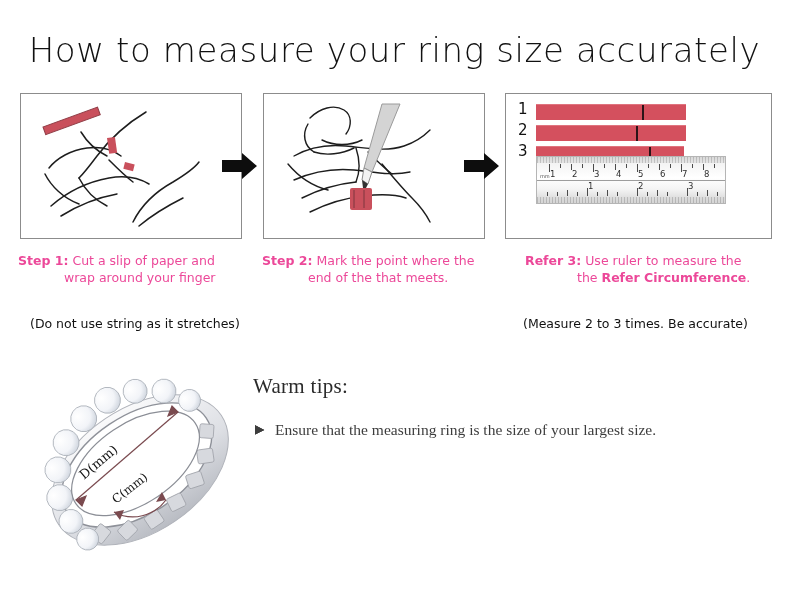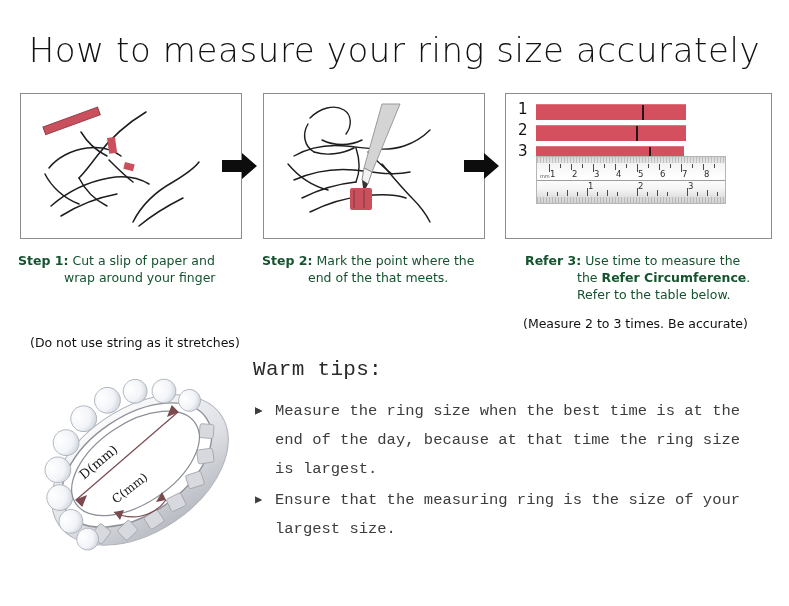--- a/index.html
+++ b/index.html
@@ -62,36 +62,36 @@
   .arrow.a1 { left: 202px; }
   .arrow.a2 { left: 444px; }
   .arrow svg { display: block; }
 
   
   .caption {
     position: absolute;
     font-family: "DejaVu Sans", sans-serif;
     font-size: 12.5px;
     line-height: 17px;
-    color: #14532d;
+    color: #ec4899;
   }
   .caption b { font-weight: 700; }
   .cap1 { top: 252px; left: 18px;  width: 230px; }
   .cap2 { top: 252px; left: 262px; width: 232px; }
   .cap3 { top: 252px; left: 525px; width: 250px; }
   .cap-ind { padding-left: 46px; display: block; }
   .cap-ind2 { padding-left: 52px; display: block; }
 
   .note {
     position: absolute;
     font-family: "DejaVu Sans", sans-serif;
     font-size: 12.5px;
     color: #111;
   }
-  .note1 { top: 316px; left: 30px; margin-top: 19px; }
+  .note1 { top: 316px; left: 30px; }
   .note3 { top: 316px; left: 523px; }
 
   
   .strip-row {
     position: absolute;
     left: 12px;
     height: 16px;
   }
   .strip-num {
     position: absolute;
@@ -193,23 +193,23 @@
     left: 28px;
     top: 352px;
     width: 225px;
     height: 235px;
   }
 
   
   .tips {
     position: absolute;
     left: 253px;
-    top: 358px;
+    top: 374px;
     width: 500px;
-    font-family: Liberation Mono, monospace;
+    font-family: Liberation Serif, serif;
     color: #3b3b3b;
   }
   .tips-title {
     font-size: 21px;
     font-weight: 300;
     color: #2b2b2b;
     letter-spacing: .3px;
     margin-bottom: 16px;
   }
   .tip {
@@ -393,23 +393,22 @@
 <div class="note note1">(Do not use string as it stretches)</div>
 
 <div class="caption cap2">
   <b>Step 2:</b>
   <span>Mark the point where the</span>
   <span class="cap-ind">end of the that meets.</span>
 </div>
 
 <div class="caption cap3">
   <b>Refer 3:</b>
-  <span>Use time to measure the</span>
+  <span>Use ruler to measure the</span>
   <span class="cap-ind2"><span>the </span><b>Refer Circumference</b><span>.</span></span>
-  <span class="cap-ind2">Refer to the table below.</span>
 </div>
 <div class="note note3">(Measure 2 to 3 times. Be accurate)</div>
 
 <div class="ring-wrap">
   <svg width="225" height="235" viewBox="0 0 225 235">
     <defs>
       <linearGradient id="metal" x1="0" y1="0" x2="1" y2="1">
         <stop offset="0%" stop-color="#ffffff"></stop>
         <stop offset="45%" stop-color="#e8e8ea"></stop>
         <stop offset="100%" stop-color="#c9cbd0"></stop>
@@ -476,20 +475,19 @@
 
 <div class="tips">
   <div class="tips-title">Warm tips:</div>
 
   <div class="tip">
     <span class="bullet">▶</span>
   </div>
 
   <div class="tip">
     <span class="bullet">▶</span>
-    <span>Measure the ring size when the best time is at the end of the day, because at that time the ring size is largest.</span>
   </div>
 
   <div class="tip">
     <span class="bullet">▶</span>
     <span>Ensure that the measuring ring is the size of your largest size.</span>
   </div>
 </div>
 
 </body></html>

